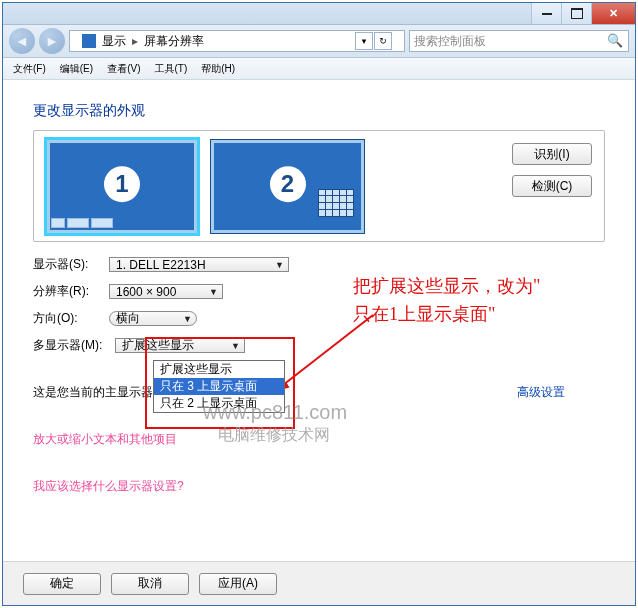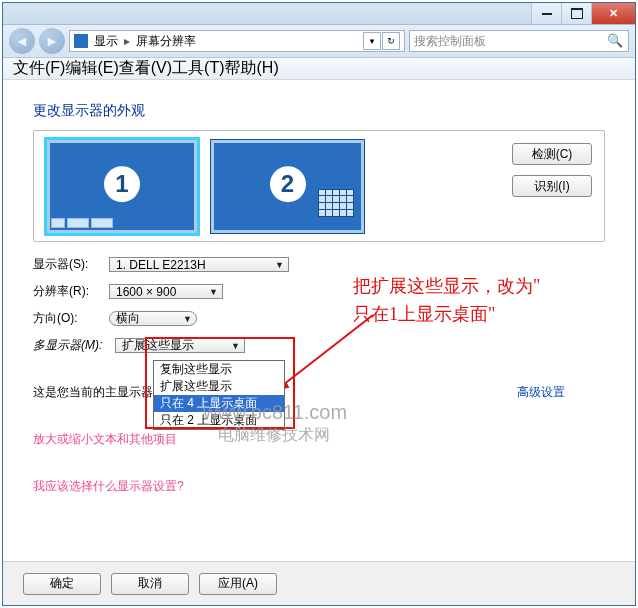--- a/index.html
+++ b/index.html
@@ -10,29 +10,29 @@
   .titlebar { height: 22px; background: linear-gradient(#d7e4f2, #c9dbed); display: flex; justify-content: flex-end; align-items: stretch; border-bottom: 1px solid #a7bcd0; }
   .title-btn { width: 30px; display: flex; align-items: center; justify-content: center; border-left: 1px solid #b0c4de; background: linear-gradient(#e9f1fa,#d4e3f3); font-size: 10px; }
   .title-btn.min::before { content:""; display:block; width:10px; height:2px; background:#222; }
   .title-btn.max::before { content:""; display:block; width:10px; height:8px; border:1px solid #222; border-top-width:2px; }
   .title-btn.close { width:44px; background: linear-gradient(#e07b6f,#c83a2b); color:#fff; font-weight:bold; }
   .title-btn.close::before { content:"✕"; font-size:11px; }
 
   .nav-bar { height: 33px; background: linear-gradient(#e5eef8,#d8e4f0); display:flex; align-items:center; padding:0 6px; gap:4px; border-bottom:1px solid #b7c7d8; }
   .nav-circle { width:26px; height:26px; border-radius:50%; background: radial-gradient(circle at 30% 30%, #8fb5dd, #4a7bb5); display:flex; align-items:center; justify-content:center; color:#fff; font-size:14px; cursor:default; }
   .nav-circle.disabled { opacity:0.5; }
-  .address-box { flex:1; height:22px; background:#fff; border:1px solid #9cb3cb; display:flex; align-items:center; padding:0 4px; gap:6px; }
+  .address-box { flex:1; height:22px; background:#fff; border:1px solid #9cb3cb; display:flex; align-items:center; padding:0 12px; gap:6px; }
   .addr-icon { width:14px; height:14px; background:#2a6fbf; display:inline-block; }
   .addr-sep { color:#555; }
   .addr-end { margin-left:auto; display:flex; align-items:center; gap:1px; }
   .addr-btn { width:18px; height:18px; border:1px solid #9cb3cb; background:#fff; display:flex; align-items:center; justify-content:center; font-size:9px; }
   .search-box { width:220px; height:22px; background:#fff; border:1px solid #9cb3cb; display:flex; align-items:center; padding:0 4px; color:#8a8a8a; position:relative; }
   .search-box .sicon { position:absolute; right:4px; top:2px; font-size:13px; color:#5b7ea8; }
 
-  .menu-bar { height:22px; background:linear-gradient(#f5f9fd,#e8eef5); display:flex; align-items:center; padding:0 10px; font-size:16px; border-bottom:1px solid #d0d8e0; }
+  .menu-bar { height:22px; background:linear-gradient(#f5f9fd,#e8eef5); display:flex; align-items:center; gap:14px; padding:0 10px; font-size:10px; border-bottom:1px solid #d0d8e0; }
 
   .content { padding: 22px 30px 18px 30px; }
   .page-title { color:#003399; font-size:14px; margin-bottom:10px; }
 
   .monitor-area { border:1px solid #bcbcbc; border-radius:2px; height:112px; display:flex; align-items:center; padding:8px 12px; gap:12px; position:relative; background:#fff; }
   .monitor { background:#2a6fbf; border:1px solid #1a4c8a; position:relative; display:flex; align-items:flex-end; justify-content:flex-start; padding:6px; box-shadow: inset 0 0 0 3px #a7cdee; }
   .monitor.m1 { width:152px; height:95px; }
   .monitor.m2 { width:155px; height:95px; }
   .monitor .sel { position:absolute; inset:-3px; border:3px solid #3ed0ff; pointer-events:none; }
   .monitor .taskbar { position:absolute; left:4px; right:4px; bottom:4px; height:12px; display:flex; gap:2px; align-items:center; }
@@ -143,22 +143,22 @@
             <span></span>
             <span></span>
             <span></span>
             <span></span>
             <span></span>
             <span></span>
           </div>
         <div class="taskbar"></div>
       </div>
       <div class="side-btns">
+        <div class="win-btn">识别(I)</div>
         <div class="win-btn">检测(C)</div>
-        <div class="win-btn">识别(I)</div>
       </div>
     </div>
 
     <div class="form-rows">
       <div class="f-row">
         <span class="f-lbl">显示器(S):</span>
         <div class="combo w1">
           <span>1. DELL E2213H</span>
           <span class="arrow">▼</span>
         </div>
@@ -171,29 +171,28 @@
         </div>
       </div>
       <div class="f-row">
         <span class="f-lbl">方向(O):</span>
         <div class="combo w3">
           <span>横向</span>
           <span class="arrow">▼</span>
         </div>
       </div>
       <div class="f-row multi-row">
-        <span class="f-lbl" style="width:82px;font-style:italic;">多显示器(M):</span>
+        <span class="f-lbl" style="width:82px;">多显示器(M):</span>
         <div class="combo w4">
           <span>扩展这些显示</span>
           <span class="arrow">▼</span>
         </div>
         <div class="dropdown-list">
-          <div class="dd-item">复制这些显示</div>
           <div class="dd-item">扩展这些显示</div>
-          <div class="dd-item sel">只在 4 上显示桌面</div>
+          <div class="dd-item sel">只在 3 上显示桌面</div>
           <div class="dd-item">只在 2 上显示桌面</div>
         </div>
         <div class="red-box"></div>
       </div>
 
       <div class="note-line" style="position:relative;">
         <span>这是您当前的主显示器。</span>
         <span class="adv-link">高级设置</span>
       </div>
       <div class="note-line">

